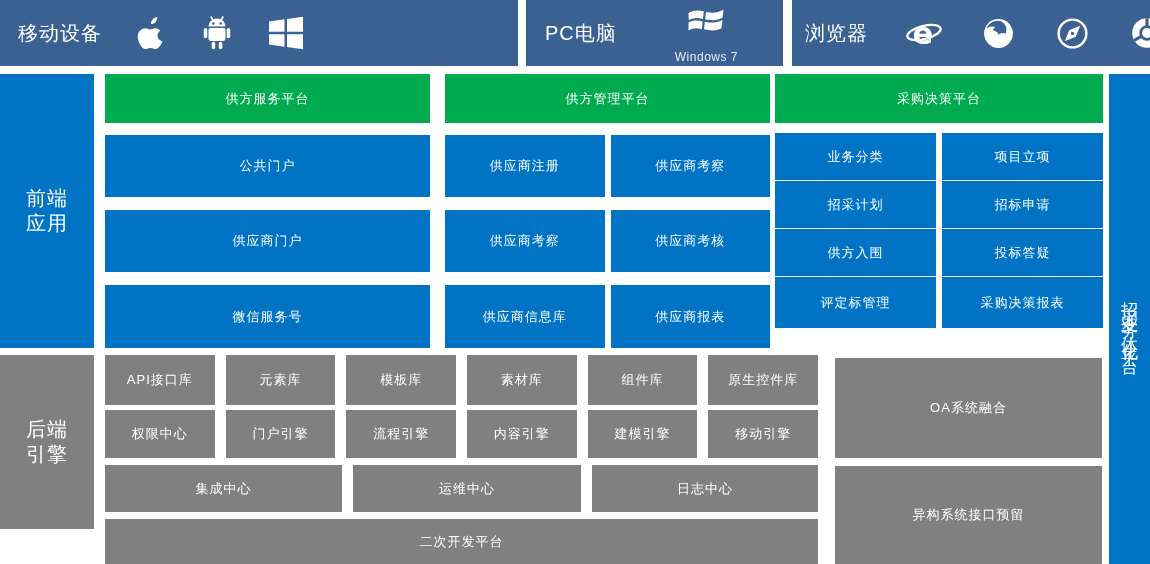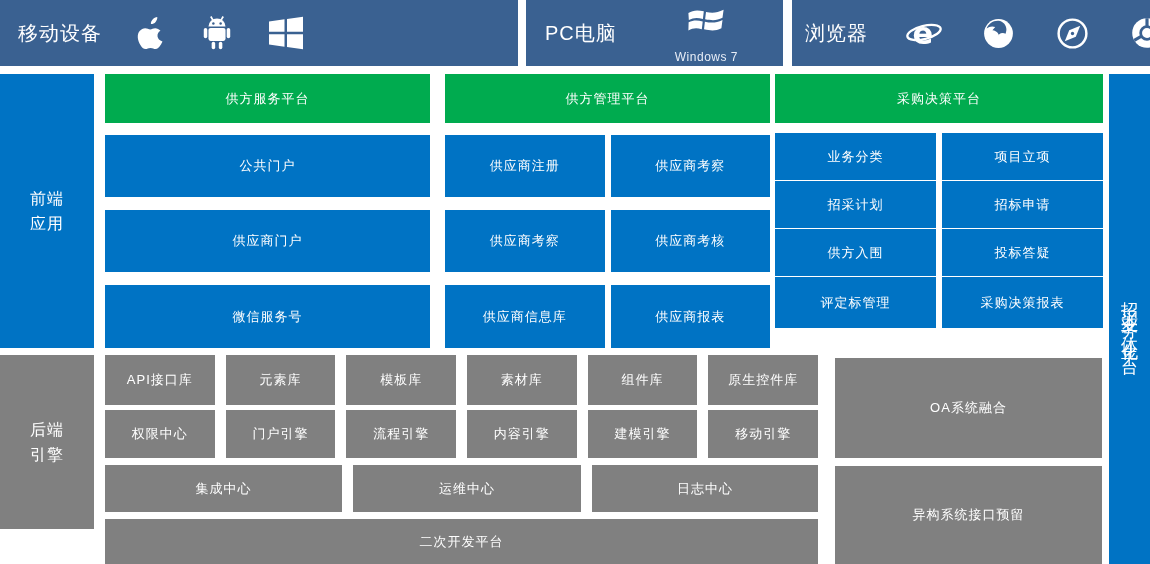--- a/index.html
+++ b/index.html
@@ -18,21 +18,21 @@
   .icon{display:inline-flex;align-items:center;justify-content:center;}
   .tb-mobile .icon{margin-left:34px;}
   .tb-mobile .icon:first-of-type{margin-left:56px;}
   .tb-browser .icon{margin-left:37px;}
   .tb-browser .icon:first-of-type{margin-left:28px;}
   .win7-block{margin-left:58px;display:flex;flex-direction:column;align-items:center;}
   .win7-caption{font-size:12px;color:#e8eef7;margin-top:15px;letter-spacing:.5px;}
 
   
   .side{position:absolute;left:0;width:94px;display:flex;flex-direction:column;
-        align-items:center;justify-content:center;font-size:16px;line-height:25px;letter-spacing:1px;}
+        align-items:center;justify-content:center;font-size:20px;line-height:25px;letter-spacing:1px;}
   .side-front{top:74px;height:274px;background:#0073c4;}
   .side-back{top:355px;height:174px;background:#808080;}
 
   
   .box{display:flex;align-items:center;justify-content:center;font-size:13px;
        letter-spacing:1px;white-space:nowrap;}
   .blue{background:#0073c4;}
   .green{background:#00ab4f;}
   .gray{background:#808080;}
 

